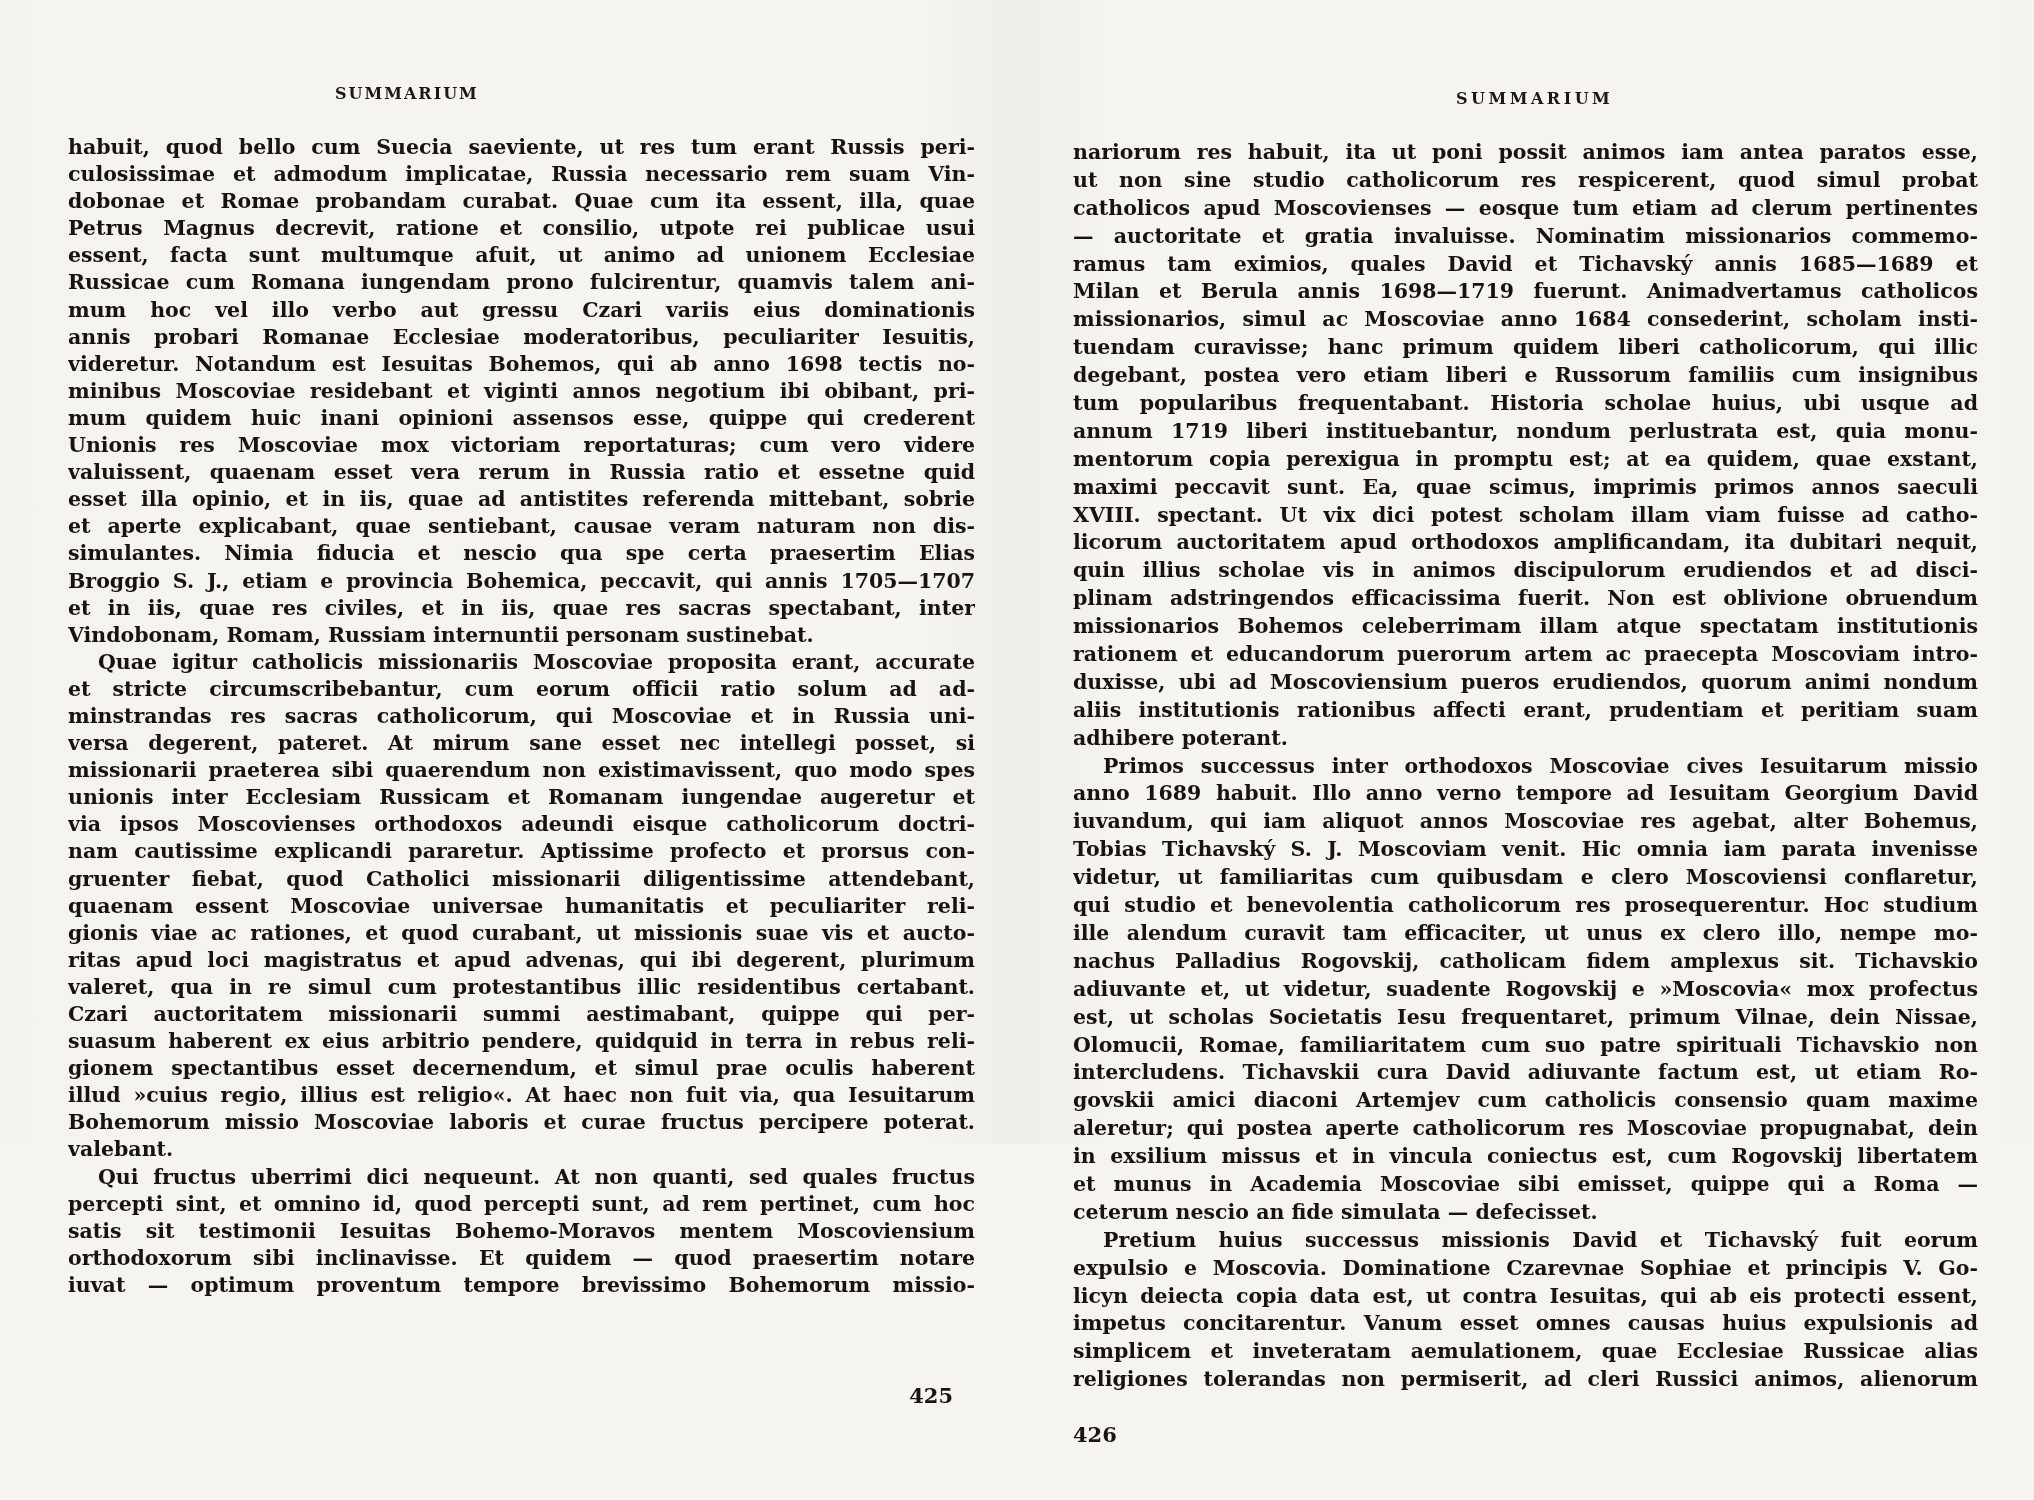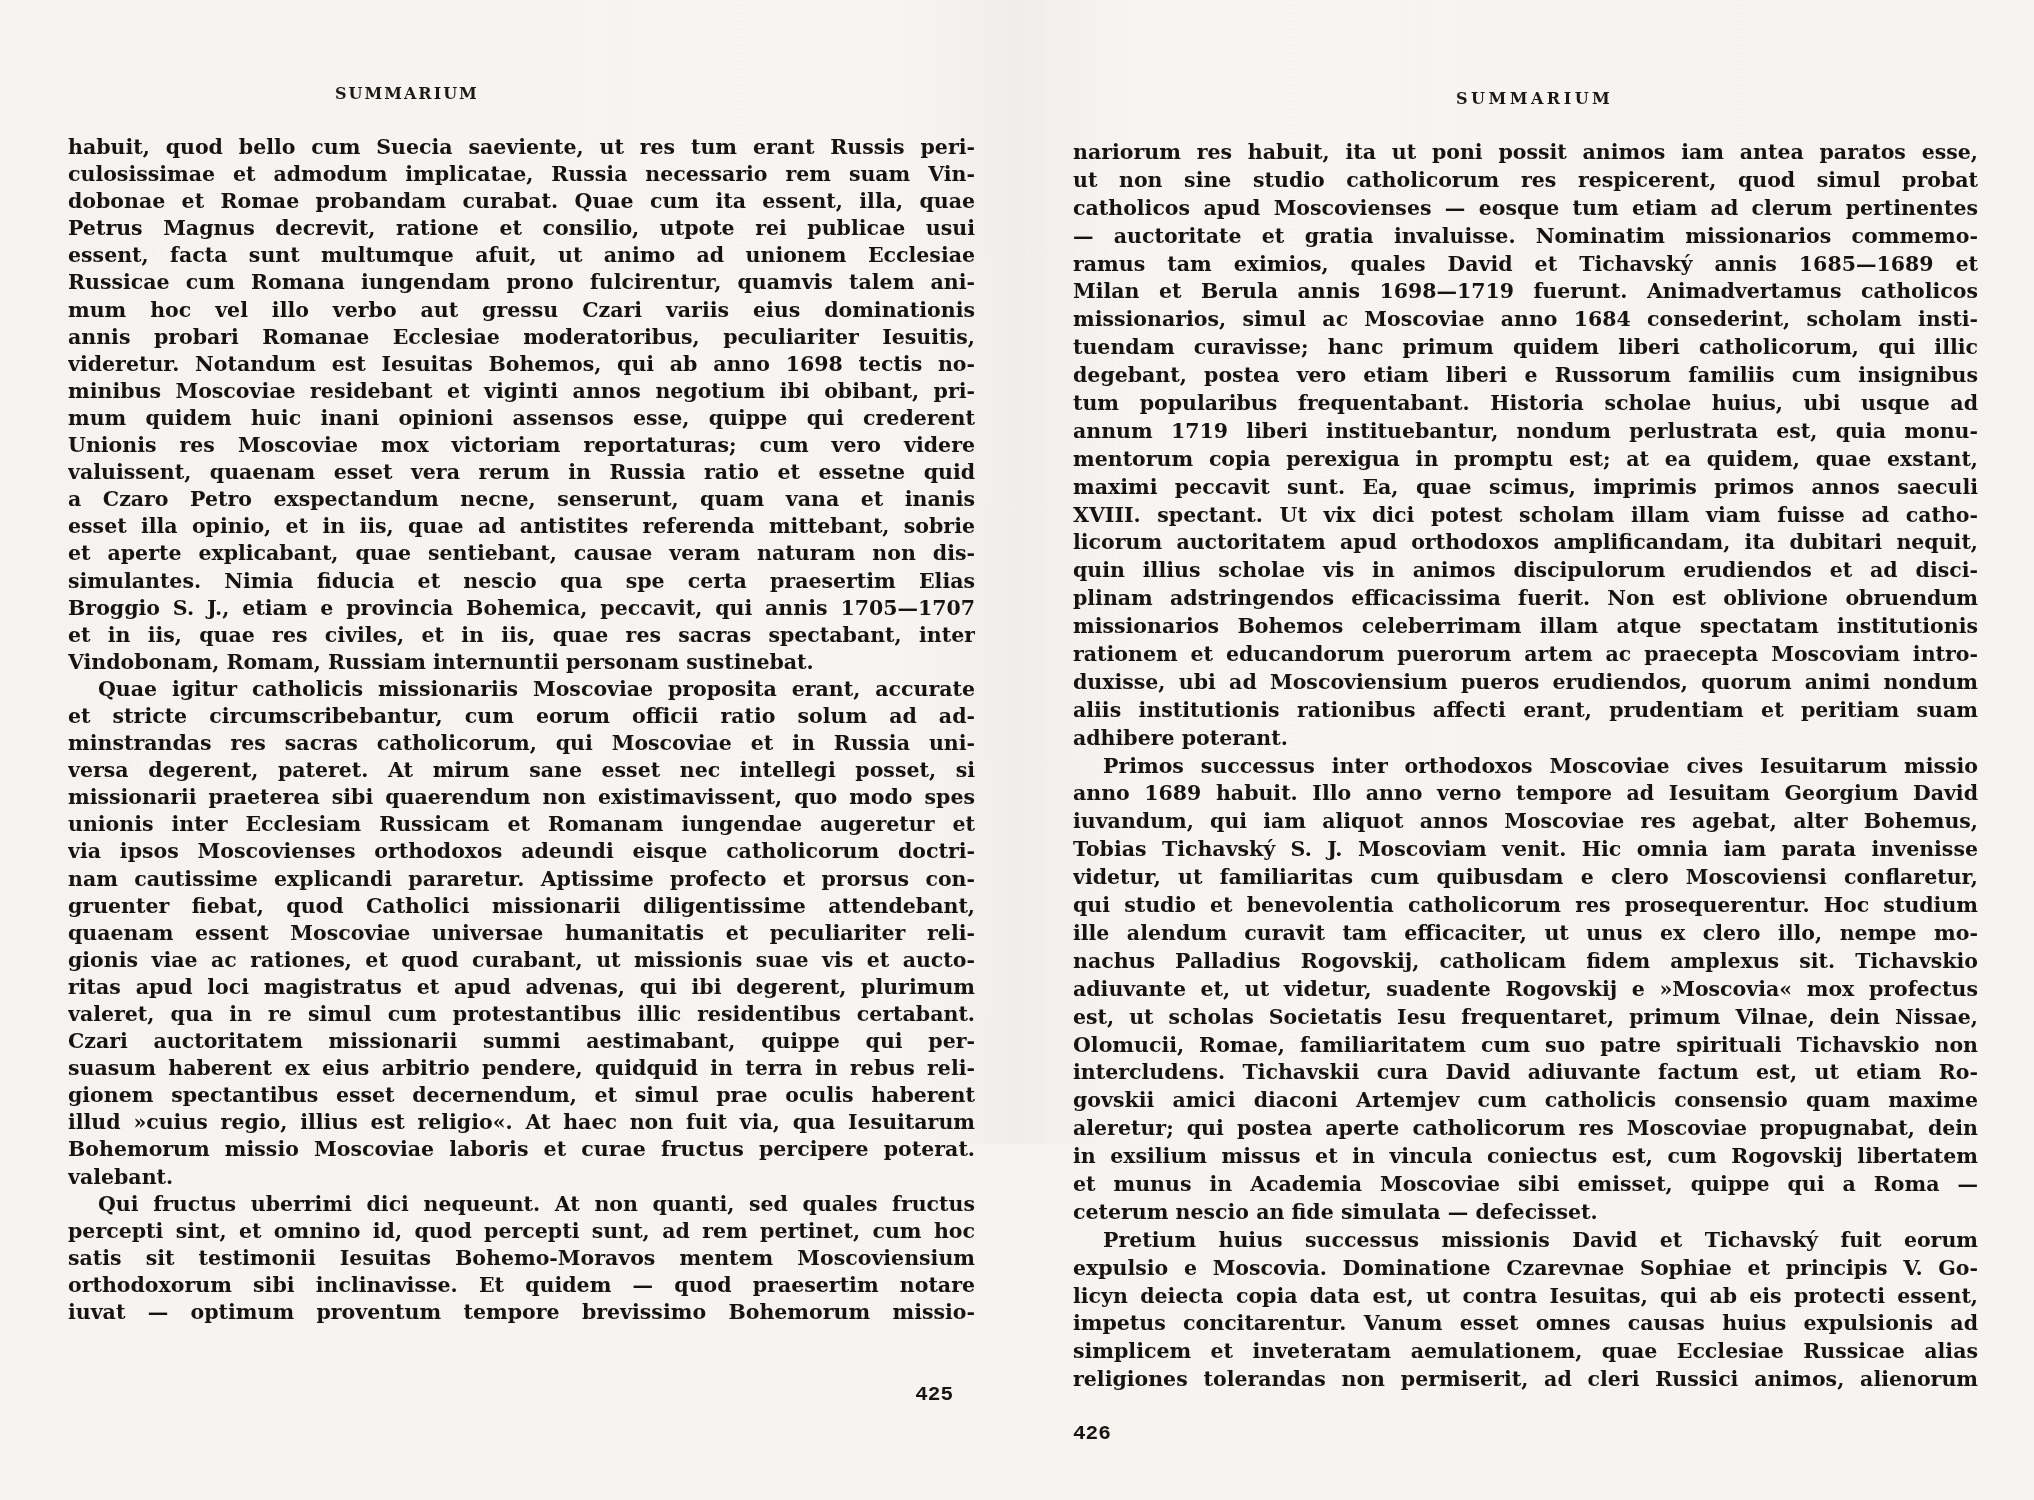--- a/index.html
+++ b/index.html
@@ -61,21 +61,20 @@
   .page-right .line { height: 27.9px; line-height: 27.9px; }
 
   .line.flush { text-align-last: left; }
   .line.indent { text-indent: 30px; }
 
   .folio {
     position: absolute;
     font-size: 21px;
     font-weight: bold;
     color: #1a1510;
-    font-family: Liberation Mono, monospace;
   }
   .page-left  .folio { top: 1383px; right: 22px; }
   .page-right .folio { top: 1422px; left: 0px; }
 </style>
 </head>
 <body>
 
 <div class="spread">
 
   <div class="page page-left">
@@ -88,21 +87,20 @@
           <div class="line">Petrus Magnus decrevit, ratione et consilio, utpote rei publicae usui</div>
           <div class="line">essent, facta sunt multumque afuit, ut animo ad unionem Ecclesiae</div>
           <div class="line">Russicae cum Romana iungendam prono fulcirentur, quamvis talem ani-</div>
           <div class="line">mum hoc vel illo verbo aut gressu Czari variis eius dominationis</div>
           <div class="line">annis probari Romanae Ecclesiae moderatoribus, peculiariter Iesuitis,</div>
           <div class="line">videretur. Notandum est Iesuitas Bohemos, qui ab anno 1698 tectis no-</div>
           <div class="line">minibus Moscoviae residebant et viginti annos negotium ibi obibant, pri-</div>
           <div class="line">mum quidem huic inani opinioni assensos esse, quippe qui crederent</div>
           <div class="line">Unionis res Moscoviae mox victoriam reportaturas; cum vero videre</div>
           <div class="line">valuissent, quaenam esset vera rerum in Russia ratio et essetne quid</div>
-          <div class="line">a Czaro Petro exspectandum necne, senserunt, quam vana et inanis</div>
           <div class="line">esset illa opinio, et in iis, quae ad antistites referenda mittebant, sobrie</div>
           <div class="line">et aperte explicabant, quae sentiebant, causae veram naturam non dis-</div>
           <div class="line">simulantes. Nimia fiducia et nescio qua spe certa praesertim Elias</div>
           <div class="line">Broggio S. J., etiam e provincia Bohemica, peccavit, qui annis 1705—1707</div>
           <div class="line">et in iis, quae res civiles, et in iis, quae res sacras spectabant, inter</div>
           <div class="line flush">Vindobonam, Romam, Russiam internuntii personam sustinebat.</div>
         </div>
         <div class="para">
           <div class="line indent">Quae igitur catholicis missionariis Moscoviae proposita erant, accurate</div>
           <div class="line">et stricte circumscribebantur, cum eorum officii ratio solum ad ad-</div>

